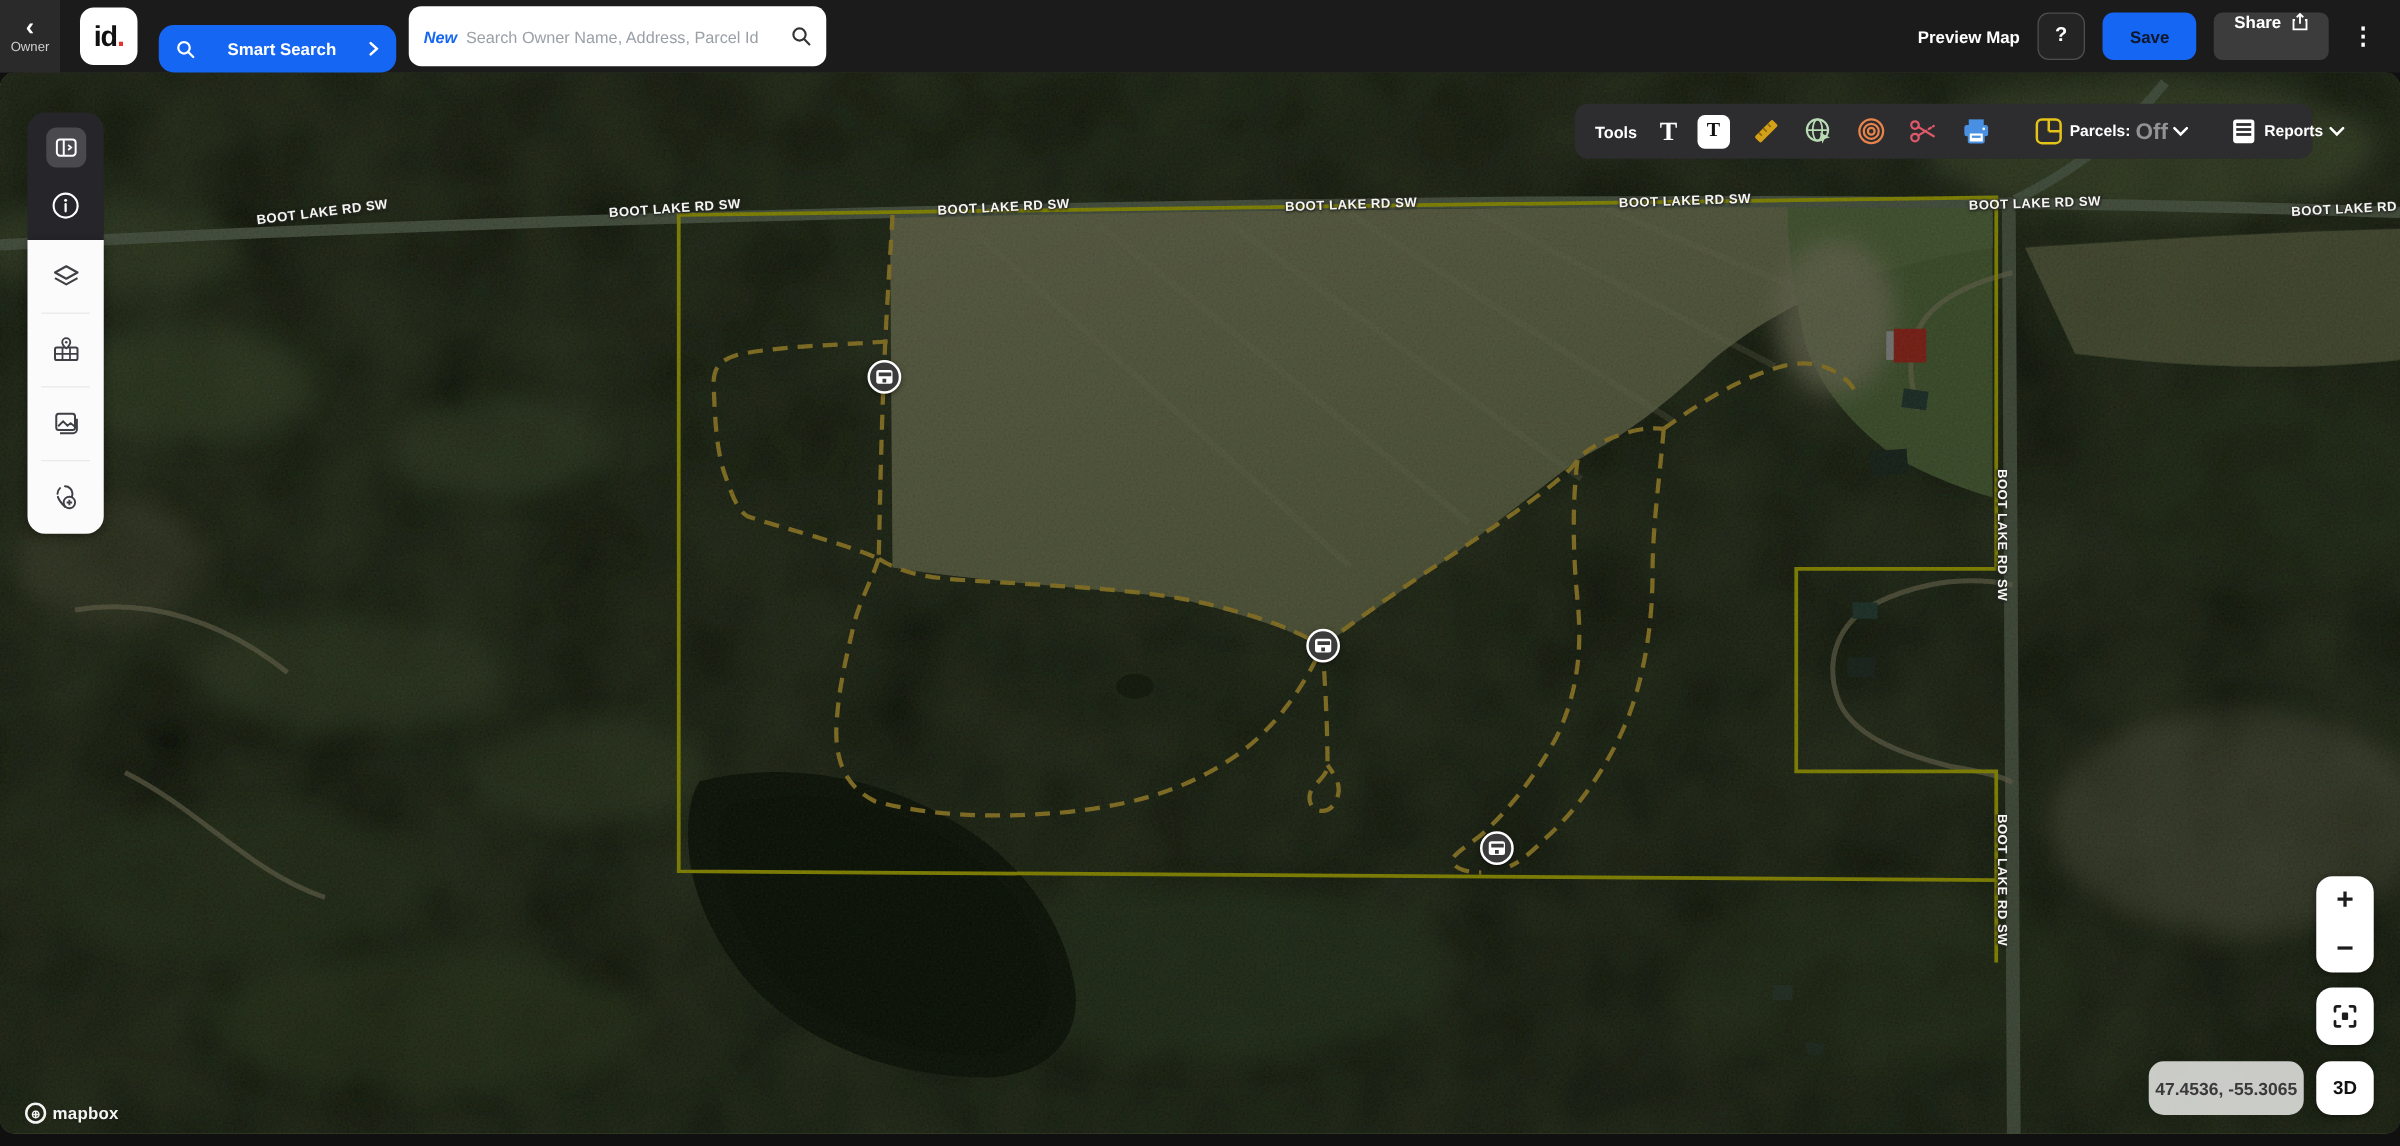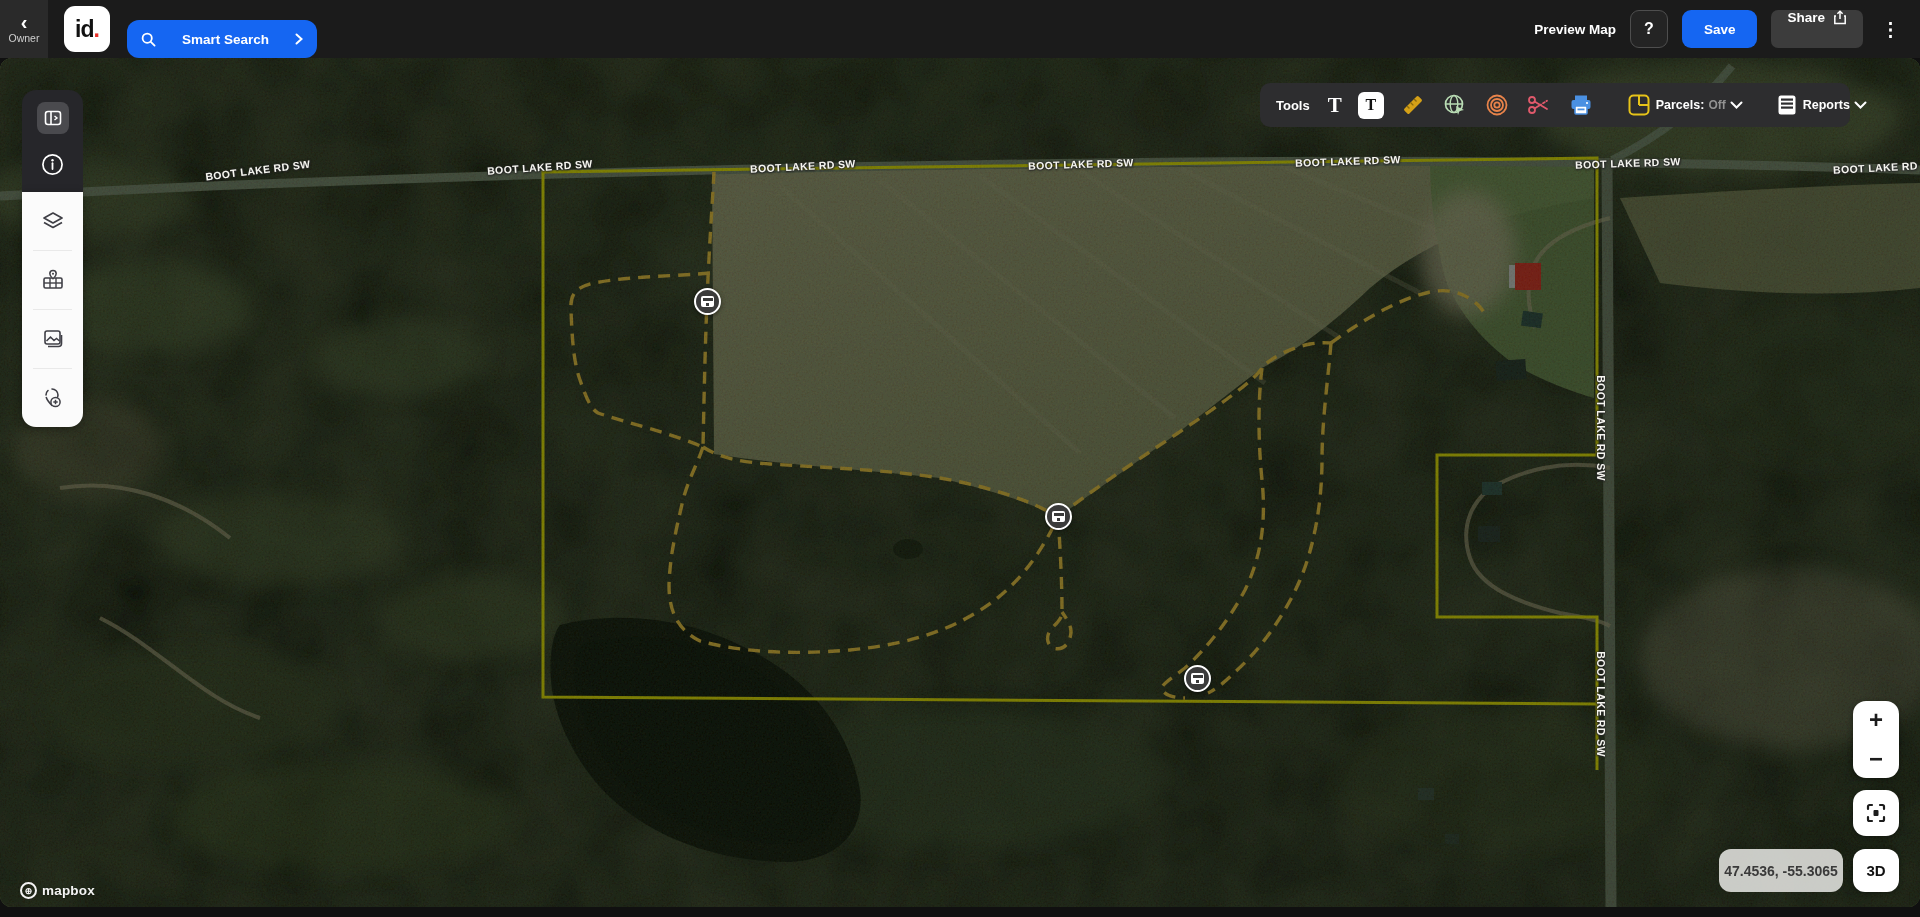--- a/index.html
+++ b/index.html
@@ -21,21 +21,21 @@
   .smart-search .grow { flex:1; text-align:center; }
   .srch-box { position:absolute; left:327px; top:5px; width:334px; height:48px; background:#fff; border-radius:10px;
           display:flex; align-items:center; padding:0 12px; gap:7px; }
   .srch-box .new { color:#1566f2; font-style:italic; font-weight:700; font-size:13px; }
   .srch-box input { border:none; outline:none; flex:1; font-size:13px; color:#333; font-family:inherit; }
   .srch-box input::placeholder { color:#9aa0a6; }
   .hdr-right { position:absolute; right:0; top:0; height:58px; display:flex; align-items:center; gap:14px; padding-right:16px; }
   .preview { color:#fff; font-weight:700; font-size:13.5px; margin-right:0; cursor:pointer;}
   .help-btn { width:38px; height:38px; border-radius:9px; background:#242424; border:1.5px solid #4e4e4e; color:#fff;
           font-weight:700; font-size:16px; display:flex; align-items:center; justify-content:center; cursor:pointer;}
-  .save-btn { height:38px; padding:0 22px; border-radius:9px; background:#1566f2; color:#ffffff; font-weight:700; font-size:13.5px;
+  .save-btn { height:38px; padding:0 22px; border-radius:9px; background:#1566f2; color:#0f172a; font-weight:700; font-size:13.5px;
           display:flex; align-items:center; cursor:pointer;}
   .share-btn { height:38px; padding:0 16px; border-radius:7px; background:#3c3c3c; color:#fff; font-weight:700; font-size:13.5px;
           display:flex; gap:8px; cursor:pointer;}
   .kebab { color:#fff; font-size:19px; font-weight:700; padding:0 4px; cursor:pointer; letter-spacing:0;}
 
   
   .map { position:absolute; left:0; top:58px; width:1920px; height:849px; border-radius:12px; overflow:hidden; background:#3f4a2e; }
   .map svg.base { position:absolute; left:0; top:0; }
 
   .road-label { position:absolute; color:#f6f6f0; font-size:10.5px; font-weight:700; letter-spacing:.4px; white-space:nowrap;
@@ -61,21 +61,21 @@
   .tbar { position:absolute; left:1260px; top:25px; width:590px; height:44px; background:#2d2d2f; border-radius:10px;
       display:flex; align-items:center; padding:0 16px; gap:16px; z-index:30; }
   .tbar .tools { color:#fff; font-weight:700; font-size:13px; margin-right:2px; }
   .tbtn { display:flex; align-items:center; justify-content:center; cursor:pointer; width:26px; height:28px; }
   .tboxT { width:27px; height:27px; background:#fff; border-radius:6px; color:#111; font-weight:700; font-size:16px;
       font-family:"Liberation Serif",serif; display:flex; align-items:center; justify-content:center; }
   .tT { color:#fff; font-size:21px; font-family:"Liberation Serif",serif; font-weight:600;}
   .vdiv { width:1px; height:28px; background:#565659; }
   .ddl { display:flex; align-items:center; gap:4px; cursor:pointer; }
   .ddl .w { color:#fff; font-weight:700; font-size:12.5px; }
-  .ddl .g { color:#929292; font-weight:600; font-size:12px; }
+  .ddl .g { color:#929292; font-weight:600; font-size:18px; }
 
   
   .zoomctl { position:absolute; left:1853px; top:643px; width:46px; height:77px; background:#fff; border-radius:13px;
       box-shadow:0 1px 5px rgba(0,0,0,.4); display:flex; flex-direction:column; z-index:30;}
   .zoomctl div { flex:1; display:flex; align-items:center; justify-content:center; font-size:24px; font-weight:600; color:#1c1c1c; cursor:pointer;}
   .fsbtn { position:absolute; left:1853px; top:732px; width:46px; height:46px; background:#fff; border-radius:13px;
       box-shadow:0 1px 5px rgba(0,0,0,.4); display:flex; align-items:center; justify-content:center; cursor:pointer; z-index:30;}
   .coords { position:absolute; left:1719px; top:791px; width:124px; height:43px; background:rgba(228,228,224,.88); border-radius:12px;
       display:flex; align-items:center; justify-content:center; font-size:14px; font-weight:700; color:#3a3a3a; z-index:30;}
   .btn3d { position:absolute; left:1853px; top:791px; width:46px; height:43px; background:#fff; border-radius:12px;
@@ -101,20 +101,28 @@
         <span class="dot">.</span>
       </div>
     <div class="smart-search">
       <svg width="15" height="15" viewBox="0 0 15 15">
           <circle cx="6.2" cy="6.2" r="4.6" fill="none" stroke="#fff" stroke-width="1.8"></circle>
           <line x1="9.8" y1="9.8" x2="13.6" y2="13.6" stroke="#fff" stroke-width="1.8" stroke-linecap="round"></line>
         </svg>
       <span class="grow">Smart Search</span>
       <svg width="8" height="12" viewBox="0 0 8 12">
           <polyline points="1.5,1.5 6.5,6 1.5,10.5" fill="none" stroke="#fff" stroke-width="2" stroke-linecap="round"></polyline>
+        </svg>
+    </div>
+    <div class="srch-box">
+      <span class="new">New</span>
+      <input type="text" placeholder="Search Owner Name, Address, Parcel Id" style="">
+      <svg width="16" height="16" viewBox="0 0 15 15">
+          <circle cx="6.2" cy="6.2" r="4.6" fill="none" stroke="#333" stroke-width="1.6"></circle>
+          <line x1="9.8" y1="9.8" x2="13.6" y2="13.6" stroke="#333" stroke-width="1.6" stroke-linecap="round"></line>
         </svg>
     </div>
     <div class="hdr-right">
       <span class="preview">Preview Map</span>
       <div class="help-btn">?</div>
       <div class="save-btn">Save</div>
       <div class="share-btn">
         <span>Share</span>
         <svg width="14" height="15" viewBox="0 0 14 15">
             <path d="M3 6 H1.8 V13.5 H12.2 V6 H11" fill="none" stroke="#fff" stroke-width="1.5"></path>

